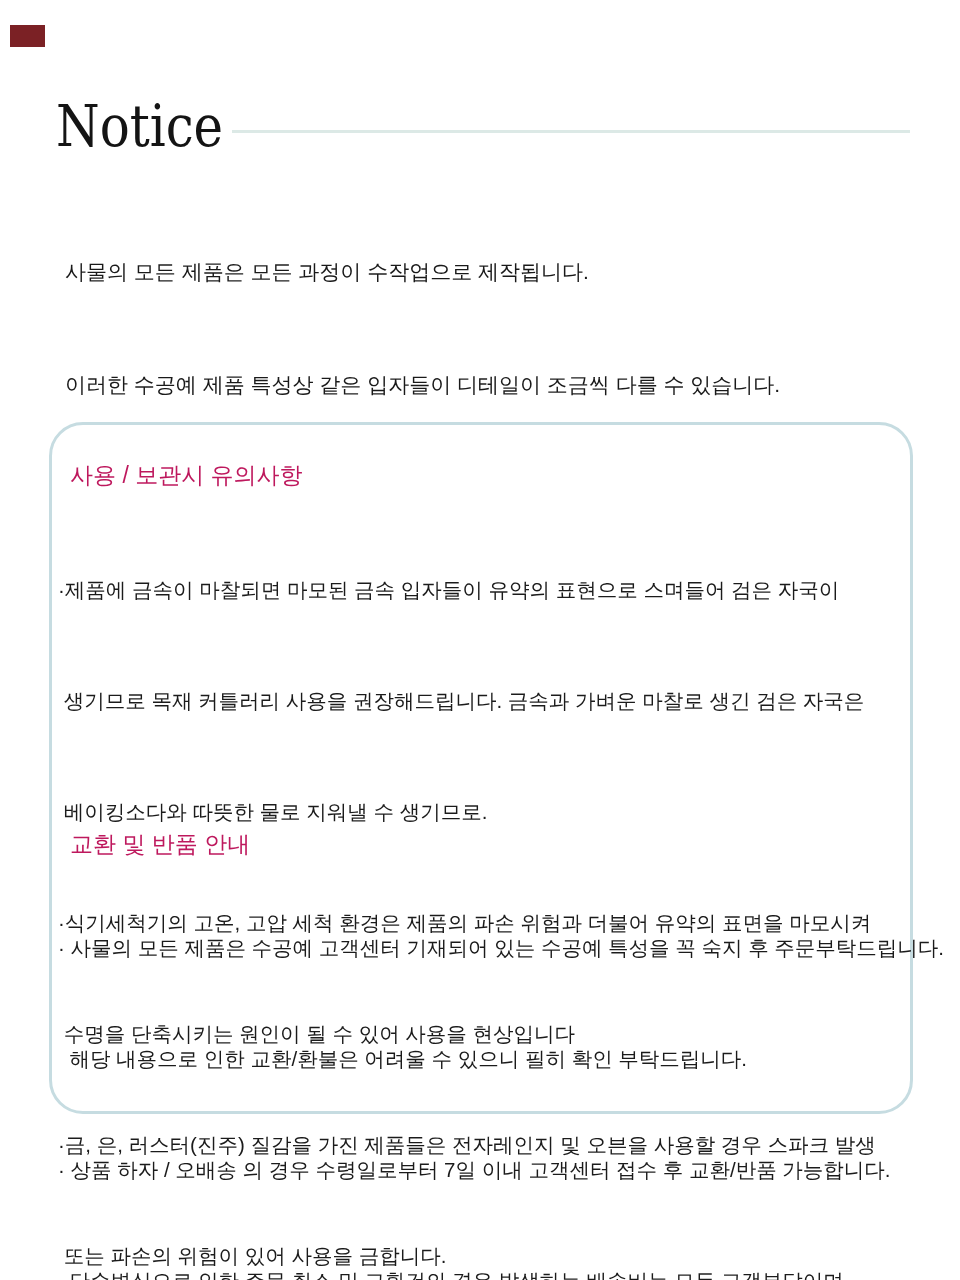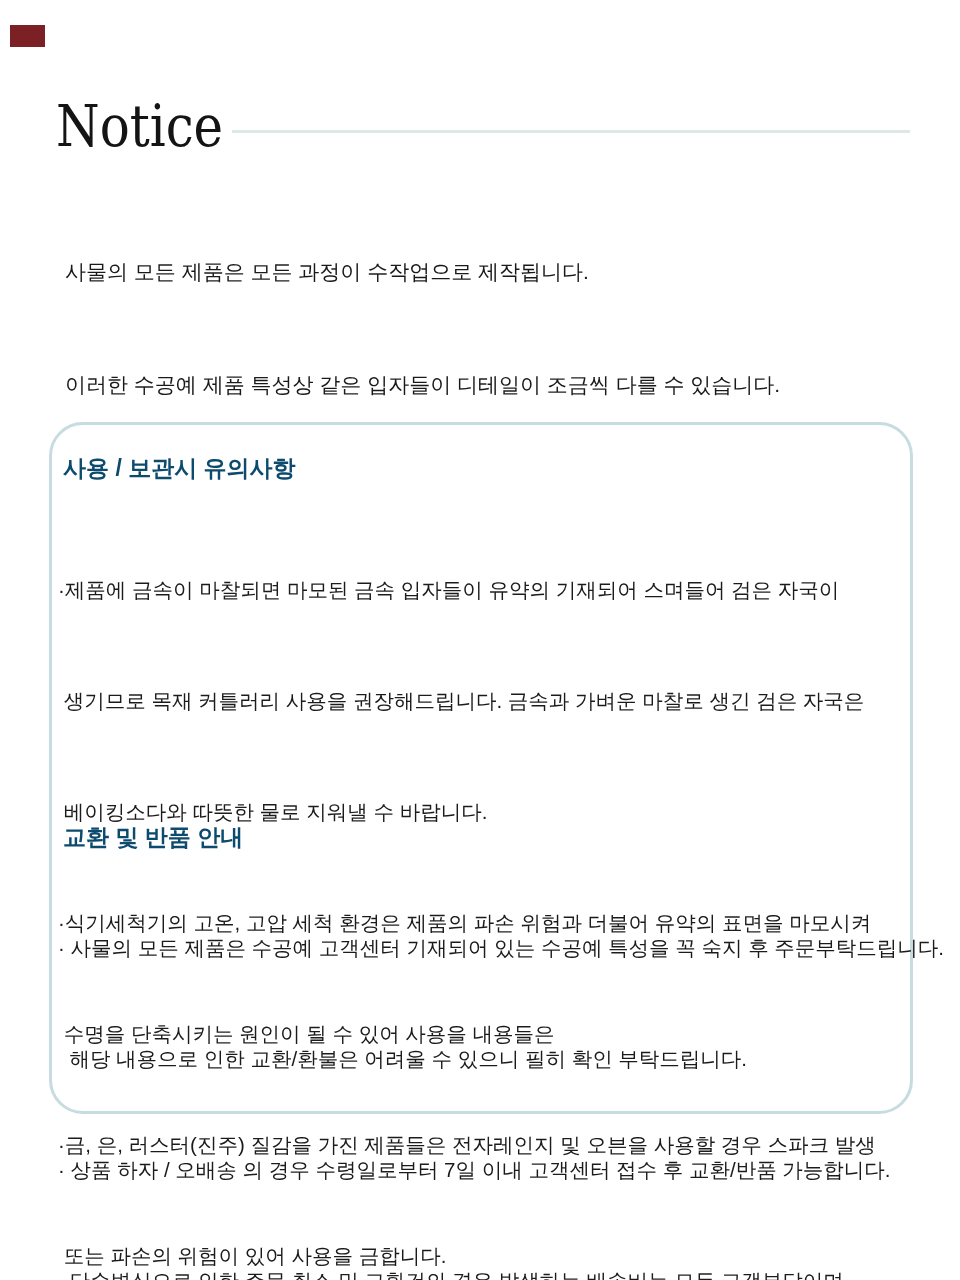--- a/index.html
+++ b/index.html
@@ -51,25 +51,25 @@
   .info-box {
     position: absolute;
     left: 49px; top: 422px;
     width: 864px; height: 692px;
     border: 3px solid #c6dce1;
     border-radius: 34px;
     background: #ffffff;
   }
   .section-heading {
     position: absolute;
-    margin: 0;
+    margin: 7px;
     left: 63px;
     font-size: 23px;
-    font-weight: 700;
-    color: #0c4a6e;
+    font-weight: 400;
+    color: #be185d;
     white-space: pre;
   }
   .heading-care { top: 453px; }
   .heading-exchange { top: 822px; }
   .body-lines {
     position: absolute;
     left: 58px;
     font-size: 20.5px;
     line-height: 37px;
     font-weight: 500;
@@ -95,25 +95,25 @@
     <div class="line">이러한 수공예 제품 특성상 같은 입자들이 디테일이 조금씩 다를 수 있습니다.</div>
     <div class="line">모든 공정에서 정성을 다해 다듬고 정리하지만, 핀홀, 철점, 약간의 유약 자국들은</div>
     <div class="line">1250도라는 고온의 가마 속에서 발생할 수 있는 자연스러운 현상입니다.</div>
     <div class="line">이러한 내용들은 하자가 아니오니, 해당 내용 꼭 확인하시고 구매해주시기 바랍니다.</div>
   </div>
 
   <div class="info-box"></div>
 
   <h2 class="section-heading heading-care">사용 / 보관시 유의사항</h2>
   <div class="body-lines lines-care">
-    <div class="line">·제품에 금속이 마찰되면 마모된 금속 입자들이 유약의 기재되어 스며들어 검은 자국이</div>
+    <div class="line">·제품에 금속이 마찰되면 마모된 금속 입자들이 유약의 표현으로 스며들어 검은 자국이</div>
     <div class="line"> 생기므로 목재 커틀러리 사용을 권장해드립니다. 금속과 가벼운 마찰로 생긴 검은 자국은</div>
-    <div class="line"> 베이킹소다와 따뜻한 물로 지워낼 수 바랍니다.</div>
+    <div class="line"> 베이킹소다와 따뜻한 물로 지워낼 수 생기므로.</div>
     <div class="line">·식기세척기의 고온, 고압 세척 환경은 제품의 파손 위험과 더불어 유약의 표면을 마모시켜</div>
-    <div class="line"> 수명을 단축시키는 원인이 될 수 있어 사용을 내용들은</div>
+    <div class="line"> 수명을 단축시키는 원인이 될 수 있어 사용을 현상입니다</div>
     <div class="line">·금, 은, 러스터(진주) 질감을 가진 제품들은 전자레인지 및 오븐을 사용할 경우 스파크 발생</div>
     <div class="line"> 또는 파손의 위험이 있어 사용을 금합니다.</div>
   </div>
 
   <h2 class="section-heading heading-exchange">교환 및 반품 안내</h2>
   <div class="body-lines lines-exchange">
     <div class="line">· 사물의 모든 제품은 수공예 고객센터 기재되어 있는 수공예 특성을 꼭 숙지 후 주문부탁드립니다.</div>
     <div class="line">  해당 내용으로 인한 교환/환불은 어려울 수 있으니 필히 확인 부탁드립니다.</div>
     <div class="line">· 상품 하자 / 오배송 의 경우 수령일로부터 7일 이내 고객센터 접수 후 교환/반품 가능합니다.</div>
     <div class="line">  단순변심으로 인한 주문 취소 및 교환건의 경우 발생하는 배송비는 모두 고객부담이며,</div>

